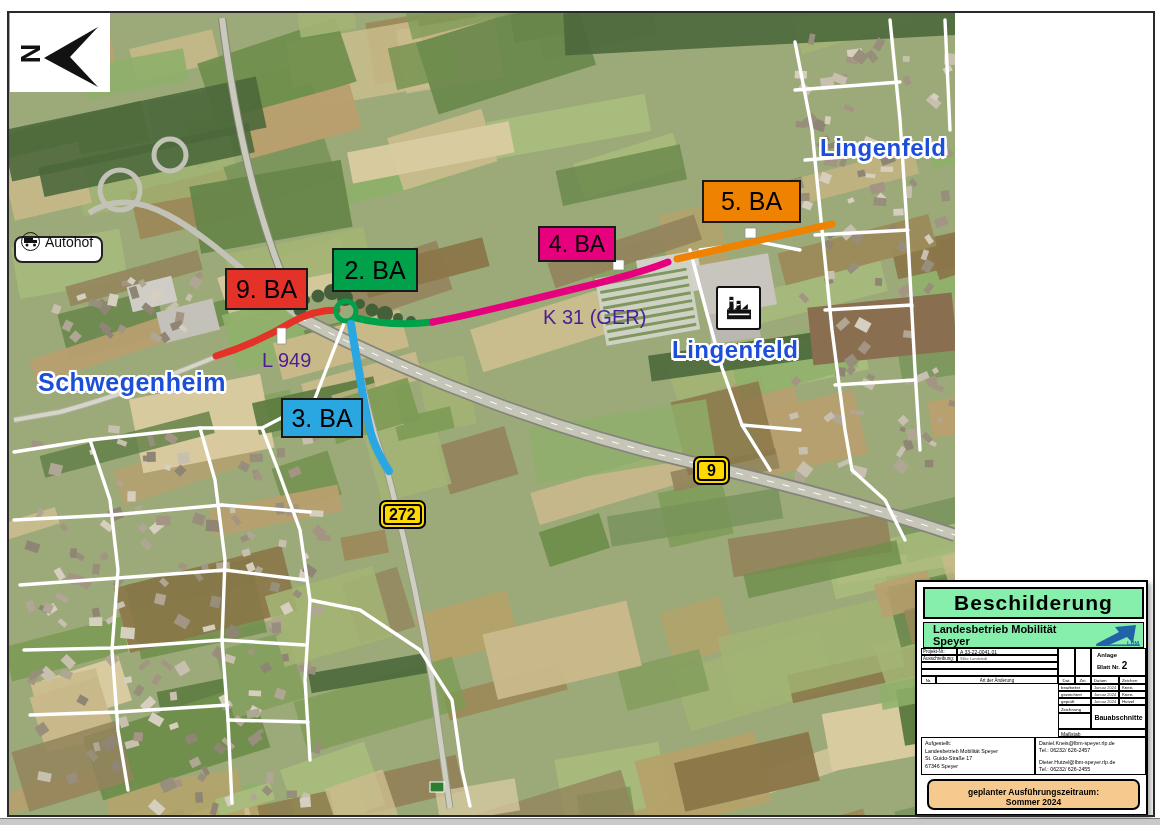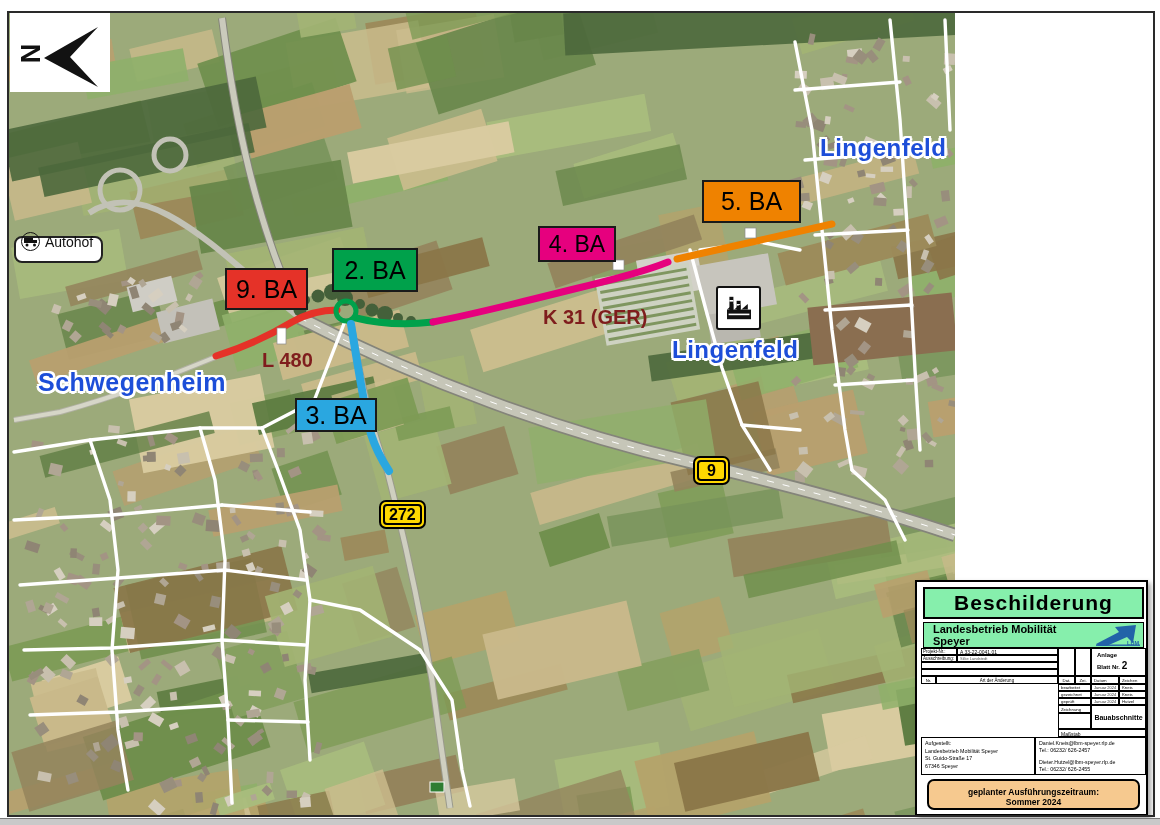--- a/index.html
+++ b/index.html
@@ -8,21 +8,21 @@
 .page{position:absolute;inset:0;background:#fff}
 .frame{position:absolute;left:7px;top:11px;width:1148px;height:806px;border:2px solid #2a2a2a;pointer-events:none}
 .map{position:absolute;left:9px;top:13px;width:946px;height:803px;overflow:hidden;background:#9caa7a}
 .routes{position:absolute;left:0;top:0;width:1160px;height:825px;pointer-events:none}
 .north-box{position:absolute;left:10px;top:13px;width:100px;height:79px;background:#fff}
 .north-n{position:absolute;left:10px;top:25px;font-size:27px;font-weight:bold;color:#111;transform:rotate(90deg)}
 .autohof{position:absolute;left:14px;top:236px;height:27px;background:#fff;border:2px solid #222;border-radius:8px;display:flex;align-items:center;gap:5px;padding:0 8px 16px 5px;font-size:14px;color:#111}
 .truck-ic{width:19px;height:19px;border:1.5px solid #111;border-radius:50%;display:flex;align-items:center;justify-content:center}
 .town{position:absolute;font-weight:bold;color:#1d4ed8;letter-spacing:.5px}
 .halo{text-shadow:-2px -2px 0 #fff,2px -2px 0 #fff,-2px 2px 0 #fff,2px 2px 0 #fff,-2.5px 0 0 #fff,2.5px 0 0 #fff,0 -2.5px 0 #fff,0 2.5px 0 #fff}
-.road-label{position:absolute;font-weight:bold;font-size:20px;color:#7f1d1d}
+.road-label{position:absolute;font-weight:normal;font-size:20px;color:#4c1d95}
 .ba-box{position:absolute;border:2px solid #1a1a1a;display:flex;align-items:center;justify-content:center;font-size:25px;color:#000}
 .shield{position:absolute;border:2px solid #000;border-radius:7px;display:flex;align-items:center;justify-content:center;padding:2px;background:#ffd800}
 .shield-in{border:2px solid #000;border-radius:4px;padding:0 4px;font-weight:bold;font-size:16px;line-height:17px;color:#000}
 .factory-box{position:absolute;left:716px;top:286px;width:45px;height:44px;background:#fff;border:2px solid #111;border-radius:3px;display:flex;align-items:center;justify-content:center}
 .titleblock{position:absolute;left:915px;top:580px;width:233px;height:236px;background:#fff;border:2px solid #000;box-shadow:3px 3px 5px rgba(0,0,0,.35)}
 .tb-box{position:absolute;border:2px solid #000;background:#86efac}
 .tb-cell{position:absolute;border:1px solid #000;overflow:hidden;white-space:nowrap;color:#000;background:#fff}
 .bottom-strip{position:absolute;left:0;top:818px;width:1160px;height:7px;background:#c9c9c9;border-top:1px solid #7a7a7a}
 .tb-title{left:6px;top:5px;width:221px;height:32px;text-align:center;font-size:21px;font-weight:bold;line-height:28px;letter-spacing:1px}
 .tb-agency{left:6px;top:40px;width:221px;height:26px;border-width:1.5px;display:flex;align-items:center;justify-content:space-between;padding:0 3px 0 9px;font-size:11px;font-weight:bold}
@@ -577,26 +577,26 @@
       <rect x="17" y="15" width="5" height="2" fill="#fff"></rect>
       <rect x="5" y="22" width="30" height="12" fill="#111"></rect>
       <polygon points="5,22 13,15 13,22" fill="#111"></polygon>
       <polygon points="14,22 22,15 22,22" fill="#111"></polygon>
       <polygon points="23,22 31,15 31,22" fill="#111"></polygon>
       <rect x="7" y="27" width="26" height="2" fill="#fff"></rect>
     </svg>
   </div>
   <div class="town halo" style="left:672px;top:336px;font-size:24px">Lingenfeld</div>
 
-  <div class="road-label" style="left:262px;top:349px">L 480</div>
+  <div class="road-label" style="left:262px;top:349px">L 949</div>
   <div class="road-label" style="left:543px;top:306px">K 31 (GER)</div>
 
   <div class="ba-box" style="left: 225px; top: 268px; width: 83px; height: 42px; background: rgb(229, 50, 40);">9. BA</div>
   <div class="ba-box" style="left: 332px; top: 248px; width: 86px; height: 44px; background: rgb(0, 161, 75);">2. BA</div>
-  <div class="ba-box" style="left: 295px; top: 398px; width: 82px; height: 34px; background: rgb(42, 167, 224);">3. BA</div>
+  <div class="ba-box" style="left: 281px; top: 398px; width: 82px; height: 40px; background: rgb(42, 167, 224);">3. BA</div>
   <div class="ba-box" style="left: 538px; top: 226px; width: 78px; height: 36px; font-size: 23px; background: rgb(230, 0, 126);">4. BA</div>
   <div class="ba-box" style="left: 702px; top: 180px; width: 99px; height: 43px; background: rgb(239, 130, 0);">5. BA</div>
 
   <div class="shield" style="left: 379px; top: 500px; background: rgb(255, 216, 0);">
     <span class="shield-in">272</span>
   </div>
   <div class="shield" style="left: 693px; top: 456px; background: rgb(255, 216, 0);">
     <span class="shield-in" style="padding:0 8px">9</span>
   </div>
 

